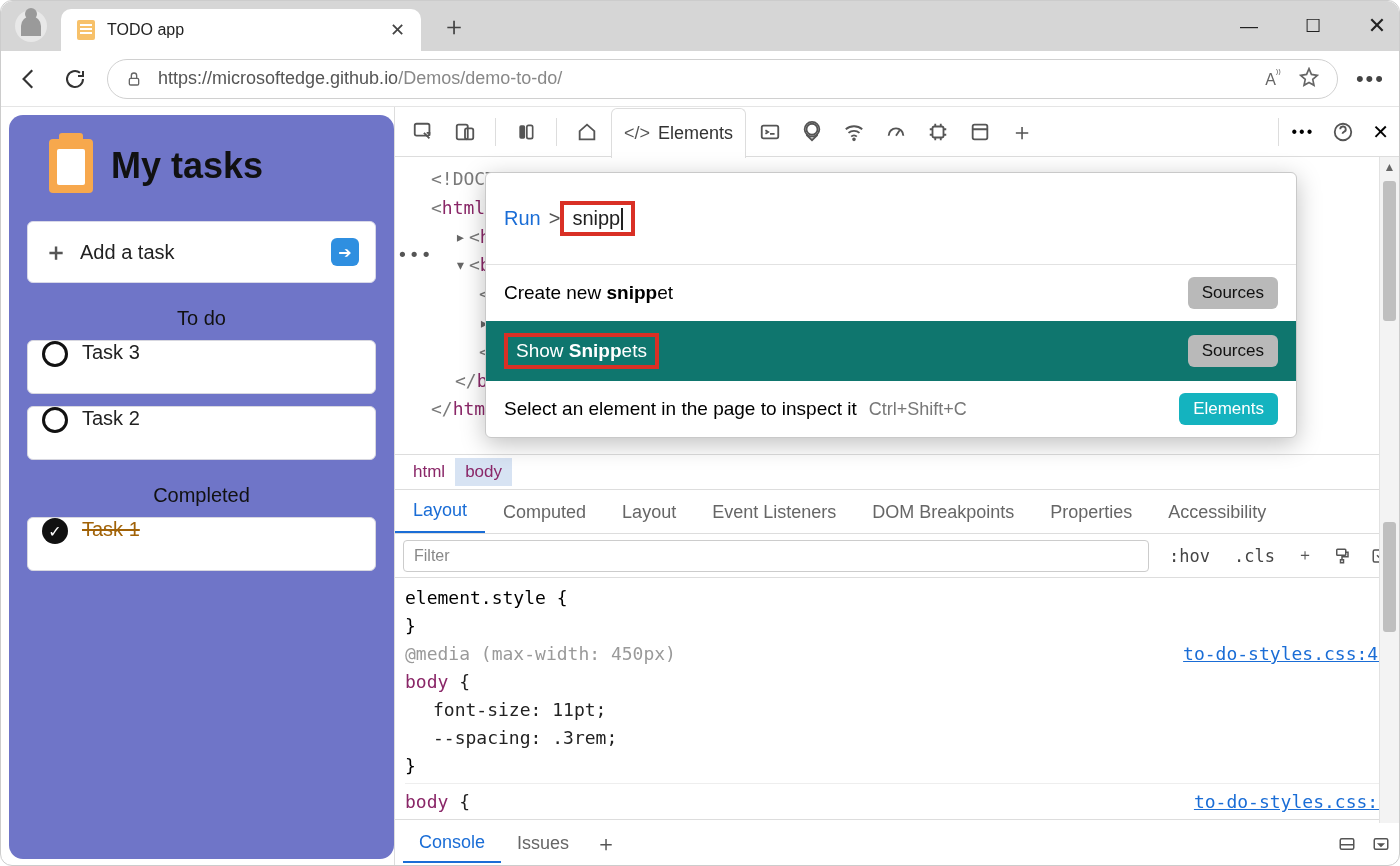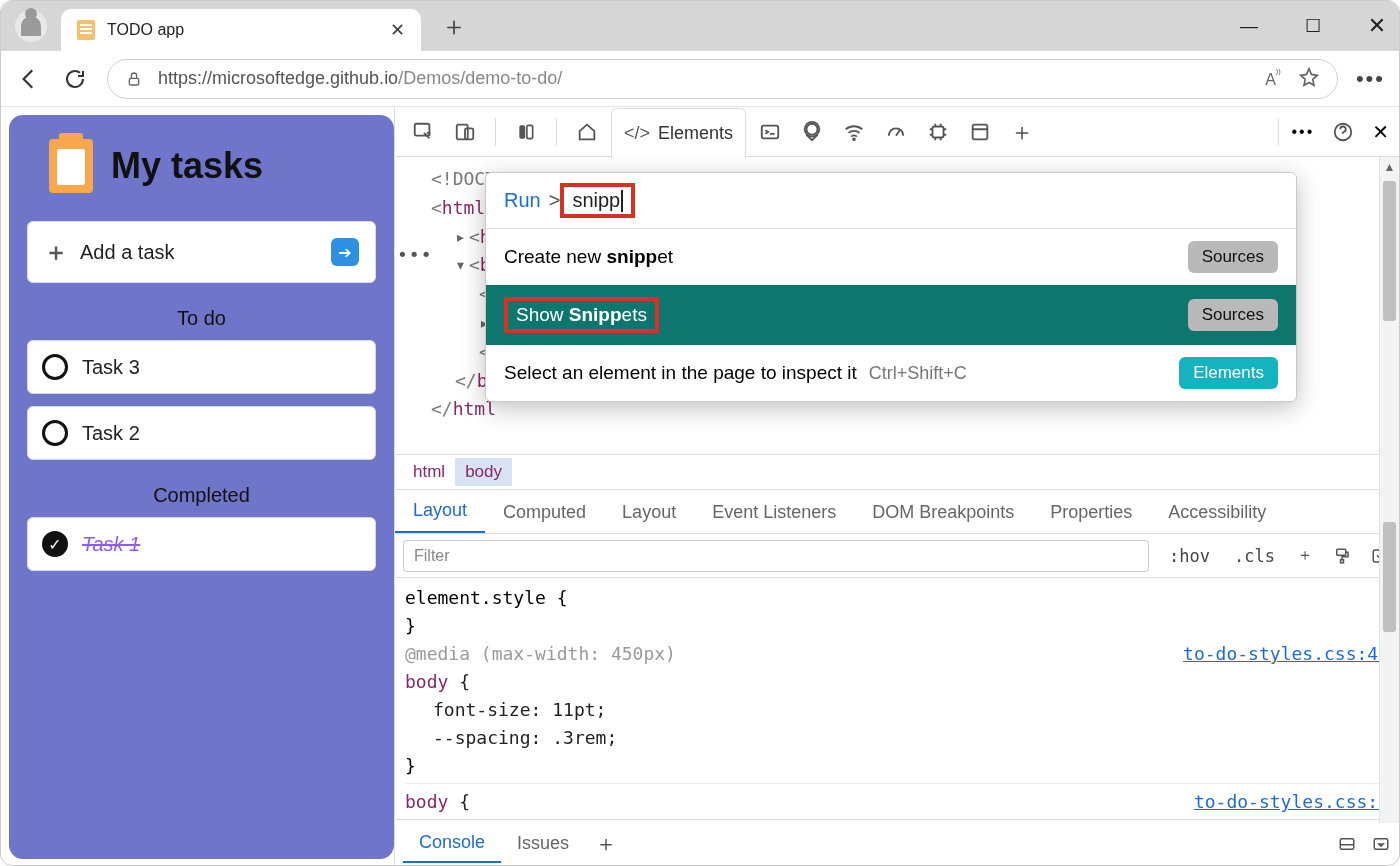--- a/index.html
+++ b/index.html
@@ -37,25 +37,25 @@
 .app-title-row { display:flex; align-items:center; gap: 18px; margin-bottom: 28px; padding-left: 22px; }
 .clipboard-icon { width: 44px; height: 54px; background: #f7a84d; border-radius: 4px; position:relative; }
 .clipboard-icon::before { content:""; position:absolute; top:-6px; left:10px; right:10px; height:10px; background:#f7a84d; border-radius:3px; }
 .clipboard-icon::after { content:""; position:absolute; top:10px; left:8px; right:8px; bottom:8px; background:#fff; border-radius:2px; }
 .app-title { font-size: 36px; font-weight: 700; color:#111; }
 .add-task-bar { background:#fff; border-radius:6px; height: 62px; display:flex; align-items:center; padding: 0 16px; gap: 12px; border:1px solid #d8d8e8; }
 .plus { font-size: 24px; color:#555; font-weight:bold; }
 .add-text { font-size: 20px; color:#222; }
 .arrow-box { margin-left:auto; width:28px; height:28px; background:#2f8fe0; border-radius:6px; display:flex; align-items:center; justify-content:center; color:#fff; font-size:16px; }
 .section-label { text-align:center; font-size:20px; color:#111; margin: 24px 0 10px; }
-.task-item { background:#fff; border-radius:6px; height:54px; display:flex; align-items:center; padding:0 14px; gap:14px; border:1px solid #d7d7e0; margin-bottom:12px; }
+.task-item { background:#fff; border-radius:6px; height:54px; display:flex; padding:0 14px; gap:14px; border:1px solid #d7d7e0; margin-bottom:12px; }
 .task-circle { width:26px; height:26px; border:3px solid #111; border-radius:50%; }
 .task-check { width:26px; height:26px; background:#111; border-radius:50%; display:flex; align-items:center; justify-content:center; color:#fff; font-size:16px; }
 .task-label { font-size:20px; color:#222; }
-.completed .task-label { text-decoration: line-through; color:#8b5cf6;font-style:italic; }
+.completed .task-label { text-decoration: line-through; color:#a16207; }
 
 
 .devtools { flex:1; display:flex; flex-direction:column; border-left:1px solid #ddd; position:relative; }
 
 
 .dt-toolbar { height:50px; border-bottom:1px solid #ddd; display:flex; align-items:center; padding: 0 10px; gap: 6px; }
 .dt-tool { width:36px; height:36px; display:flex; align-items:center; justify-content:center; color:#555; }
 .dt-sep { width:1px; height:28px; background:#ddd; margin: 0 6px; }
 .dt-elements-tab { height:50px; display:flex; align-items:center; gap:8px; padding: 0 12px; border-top:1px solid #ddd; border-left:1px solid #ddd; border-right:1px solid #ddd; border-radius: 6px 6px 0 0; background:#fff; position:relative; top:1px; }
 .dt-elements-tab .codeicon { color:#555; font-size:18px; }
@@ -71,21 +71,21 @@
 .tag-name { color:#8a2768; }
 .dom-line { white-space: pre; }
 .indent1 { padding-left: 0px; }
 .indent2 { padding-left: 24px; }
 .indent3 { padding-left: 48px; }
 .tri { color:#666; display:inline-block; width:14px; }
 .selected-dots { position:absolute; left:-28px; top: 84px; font-size:18px; color:#555; letter-spacing:1px; }
 
 
 .cmd-menu { position:absolute; left:485px; top: 172px; width: 812px; background:#fff; border:1px solid #c9c9c9; border-radius: 6px; box-shadow: 0 6px 24px rgba(0,0,0,0.25); z-index: 100; }
-.cmd-input-row { display:flex; align-items:center; padding: 10px 18px; font-size:20px; border-bottom:1px solid #e2e2e2; }
+.cmd-input-row { display:flex; align-items:center; padding: 28px 18px; font-size:20px; border-bottom:1px solid #e2e2e2; }
 .cmd-run { color:#1a6dd6; margin-right: 8px; }
 .cmd-gt { color:#555; }
 .cmd-input-box { border:4px solid #d93025; padding: 2px 8px; margin-left: 0px; display:inline-flex; align-items:center; }
 .cmd-typed { font-size:20px; color:#222; }
 .cursor { width:2px; height:22px; background:#222; display:inline-block; margin-left:1px; }
 .cmd-option { display:flex; align-items:center; padding: 12px 18px; font-size:19px; }
 .cmd-option .badge { margin-left:auto; background:#b9b9b9; color:#111; padding: 6px 14px; border-radius: 6px; font-size:17px; }
 .cmd-option .label b { font-weight:700; }
 .cmd-option.selected { background:#0f766e; color:#fff; }
 .cmd-option.selected .badge { background:#b9b9b9; color:#111; }

